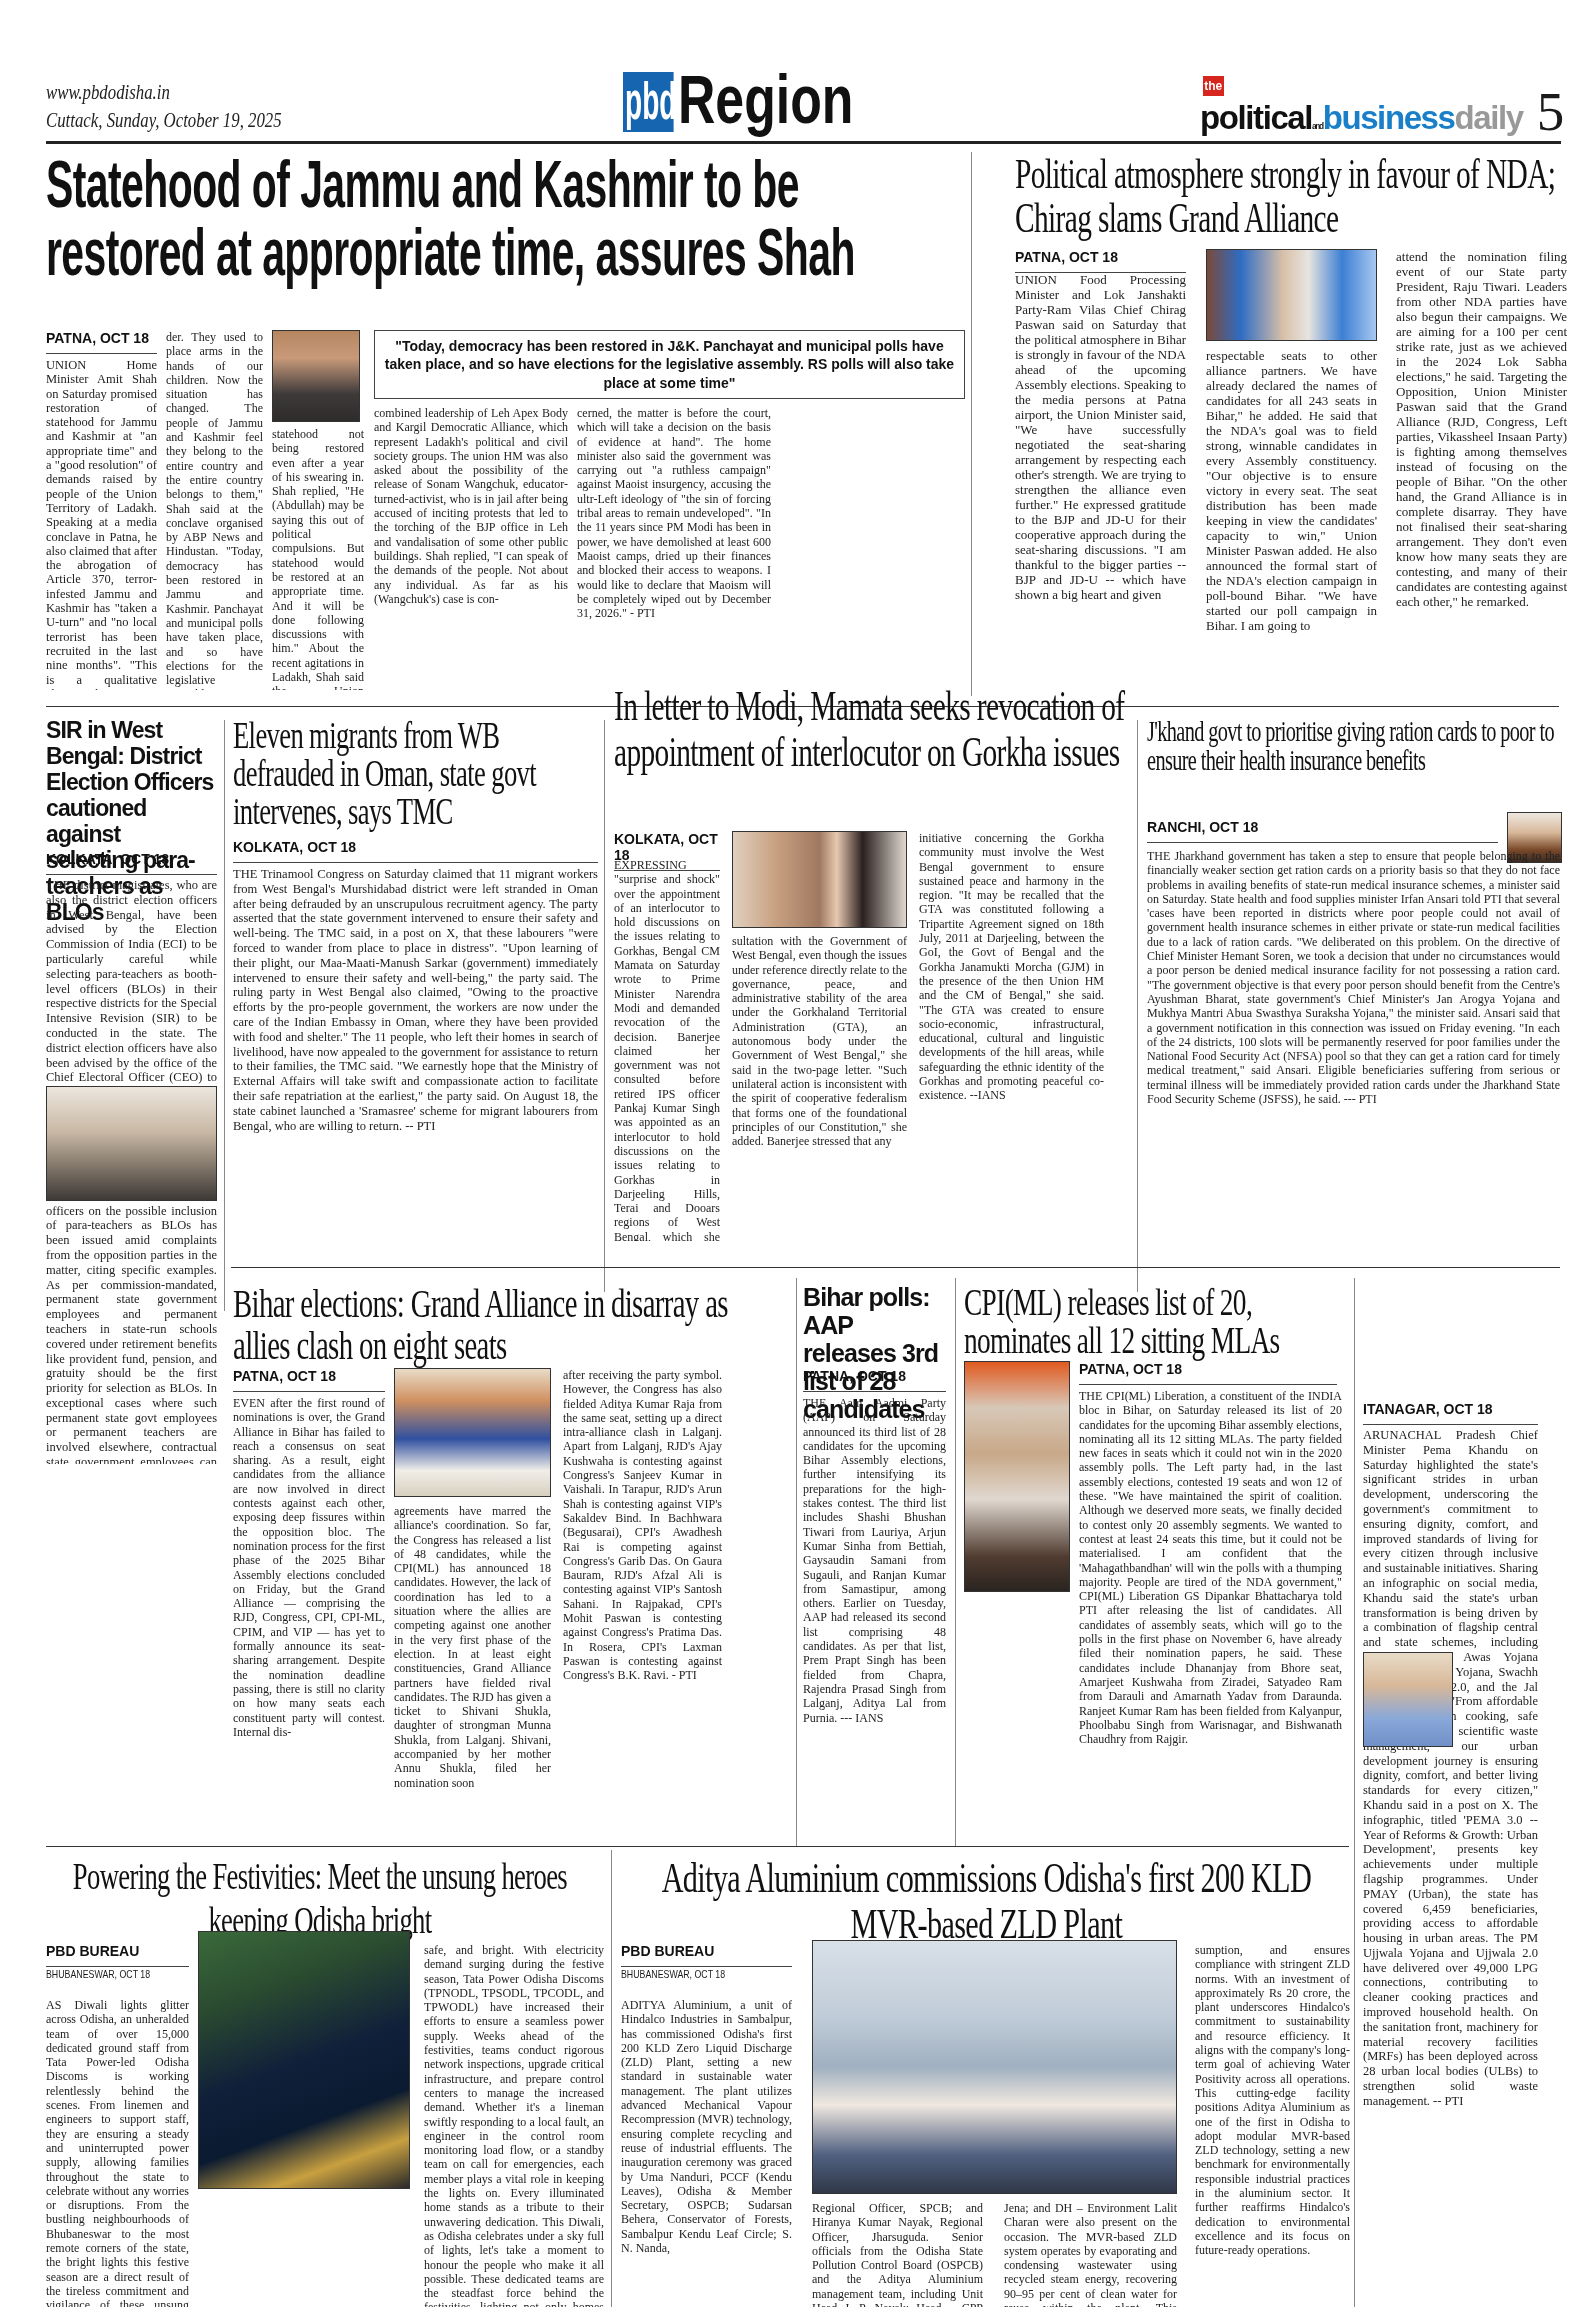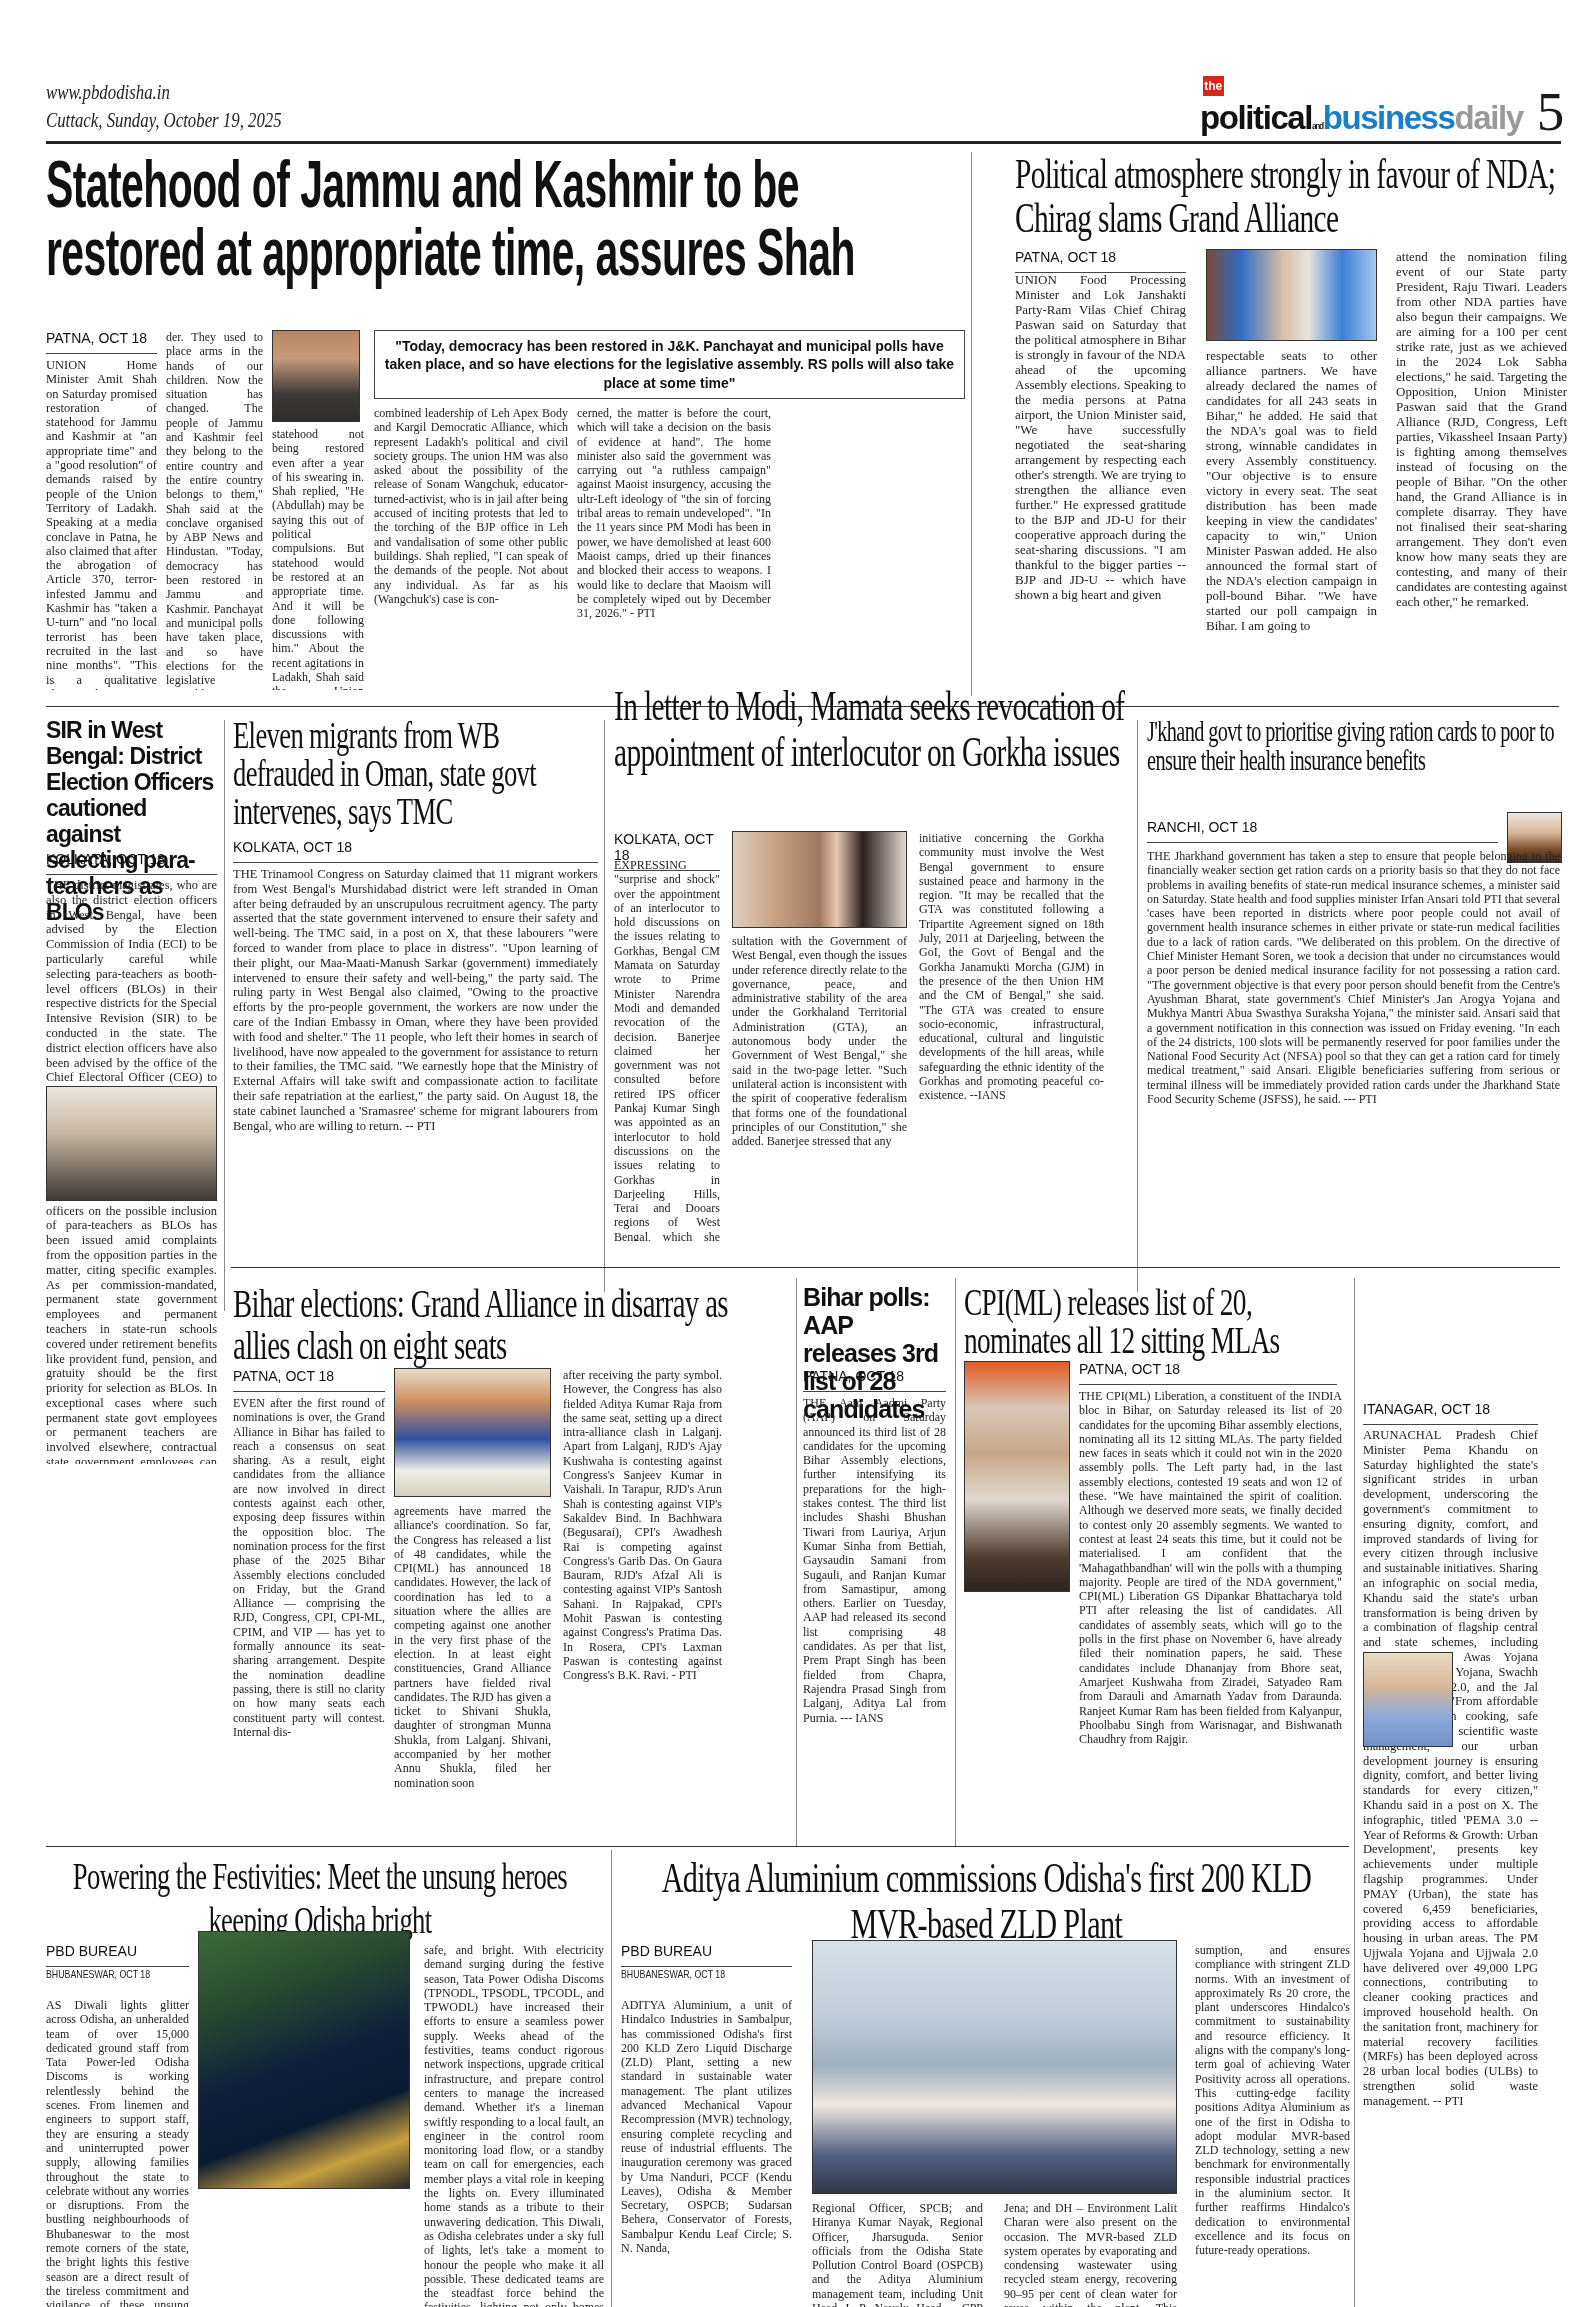--- a/index.html
+++ b/index.html
@@ -14,32 +14,36 @@
   .the{background:#d7261e;color:#fff;font-family:"Liberation Sans",sans-serif;font-weight:700;font-size:12px;padding:2.8px 1.4px;margin-bottom:28px;position:absolute;left:2.8px;top:0}
   .pbdname{font-family:"Liberation Sans",sans-serif;font-weight:700;font-size:33px;letter-spacing:-1.4px;margin-top:23px}
   .pbdname .p{color:#111}.pbdname .b{color:#1a7fc9}.pbdname .d{color:#999}
   .pageno{font-family:"Liberation Serif",serif;font-size:55px;margin-left:14px;line-height:51px}
   .rule-thick{left:46px;top:141px;width:1515px;height:3.2px;background:#222}
   .rule{background:#333;height:1.4px}
   .vrule{background:#888;width:0.9px}
   .hl-sans{font-family:"Liberation Sans",sans-serif;font-weight:700;color:#111;letter-spacing:-0.9px}
   .hl-serif{font-family:"Liberation Serif",serif;font-weight:700;color:#111;letter-spacing:-0.9px}
   .hl-cond{font-family:"Liberation Sans",sans-serif;color:#111;text-align:left}
-  .dateline{font-family:"Liberation Sans",sans-serif;font-weight:400;font-size:14px;color:#111;border-bottom:0.9px solid #444;padding-bottom:6.5px;transform-origin:left}
+  .dateline{font-family:"Liberation Sans",sans-serif;font-weight:700;font-size:14px;color:#111;border-bottom:0.9px solid #444;padding-bottom:6.5px;transform-origin:left}
   .body{font-size:13.4px;line-height:16px;text-align:justify;hyphens:auto;color:#222;overflow:hidden}
   .photo{border:1.4px solid #333;overflow:hidden}
   .quote{border:1.4px solid #444;font-family:"Liberation Sans",sans-serif;font-weight:700;font-size:15.7px;line-height:20px;text-align:center;padding:5.5px 8.3px;color:#111}
 </style>
 </head>
 <body>
 
 <div class="abs masthead">
   <div class="abs mh-left">
     <div>www.pbdodisha.in</div>
     <div>Cuttack, Sunday, October 19, 2025</div>
+  </div>
+  <div class="abs mh-logo">
+    <div class="pbd">pbd</div>
+    <div class="region">Region</div>
   </div>
   <div class="abs mh-right" style="position:absolute">
     <span class="the">the</span>
     <div class="pbdname">
       <span class="p">political</span><span style="font-size:8.3px;color:#111">and</span><span class="b">business</span><span class="d">daily</span>
     </div>
     <div class="pageno">5</div>
   </div>
   <div class="abs rule-thick"></div>
 </div>

